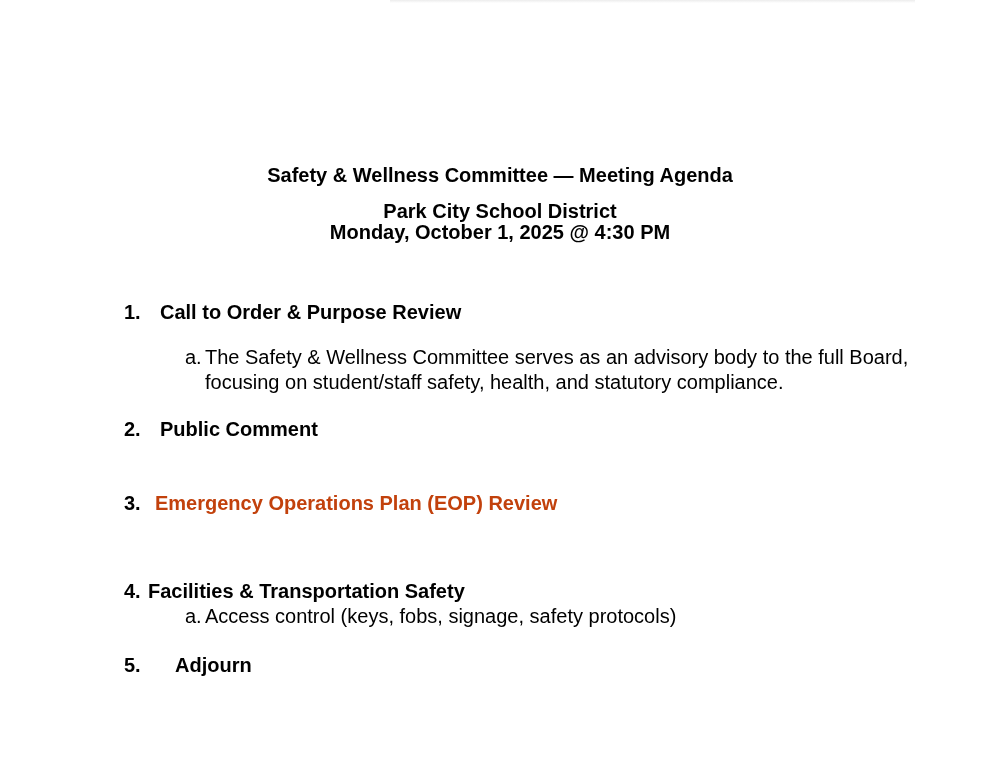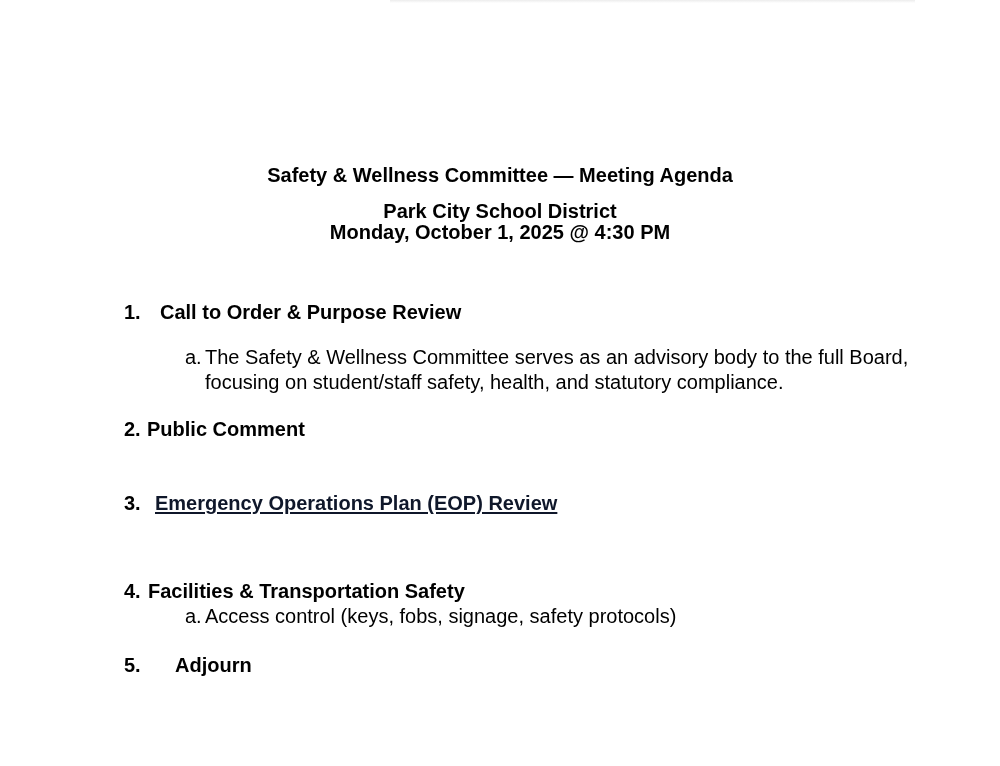--- a/index.html
+++ b/index.html
@@ -38,22 +38,21 @@
     .item {
       position: absolute;
       left: 124px;
       font-size: 20px;
       font-weight: bold;
       white-space: nowrap;
     }
     .item .num { display: inline-block; }
     .item .label { position: absolute; top: 0; white-space: nowrap; }
     .item .link {
-      color: #0f172a;
-      text-decoration: underline;
+      color: #c2410c;
       text-decoration-thickness: 1.5px;
       text-underline-offset: 2px;
     }
 
     .sub {
       position: absolute;
       left: 185px;
       font-size: 20px;
       font-weight: normal;
       line-height: 24.5px;
@@ -75,21 +74,21 @@
   <span class="label" style="left:36px;">Call to Order &amp; Purpose Review</span>
 </div>
 <div class="sub" style="top:345px;">
   <span class="letter">a.</span>
   <span class="text">The Safety &amp; Wellness Committee serves as an advisory body to the full Board,</span>
   <span class="text" style="top:24.5px;">focusing on student/staff safety, health, and statutory compliance.</span>
 </div>
 
 <div class="item" style="top:418px;">
   <span class="num">2.</span>
-  <span class="label" style="left:23px;">Public Comment</span>
+  <span class="label" style="left:36px;">Public Comment</span>
 </div>
 
 <div class="item" style="top:492px;">
   <span class="num">3.</span>
   <a class="label link" style="left:31px;">Emergency Operations Plan (EOP) Review</a>
 </div>
 
 <div class="item" style="top:580px;">
   <span class="num">4.</span>
   <span class="label" style="left:24px;">Facilities &amp; Transportation Safety</span>

